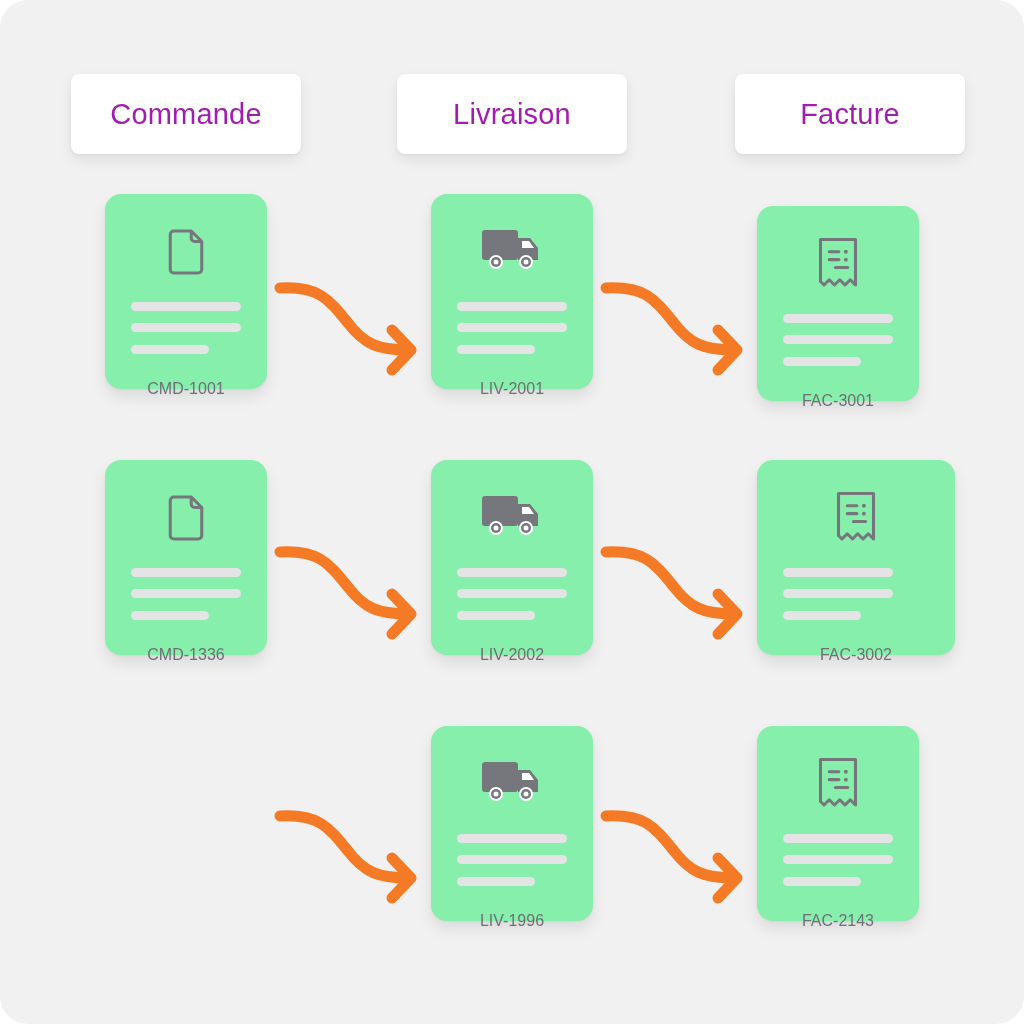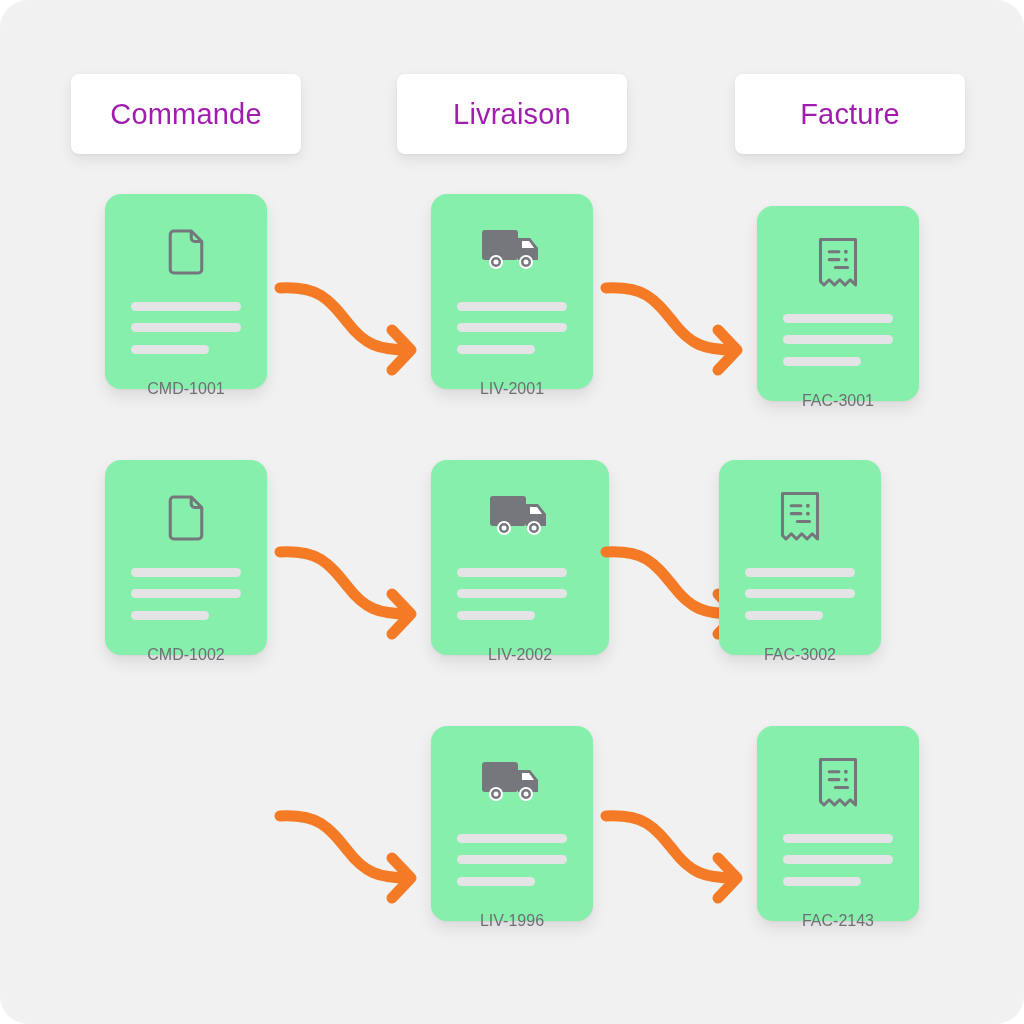--- a/index.html
+++ b/index.html
@@ -139,40 +139,40 @@
 
   <div class="card" style="left:105px; top:460px;">
     <div class="icon">
         <svg width="56" height="56">
           <use href="#doc"></use>
         </svg>
       </div>
     <div class="bar b1"></div>
     <div class="bar b2"></div>
     <div class="bar b3"></div>
-    <div class="id">CMD-1002</div>
+    <div class="id">CMD-1336</div>
   </div>
   <svg class="arrow" style="left:268px; top:532px;">
       <use href="#arr"></use>
     </svg>
-  <div class="card" style="left:431px; top:460px;padding-left:16px;">
+  <div class="card" style="left:431px; top:460px;">
     <div class="icon">
         <svg width="64" height="64">
           <use href="#truck"></use>
         </svg>
       </div>
     <div class="bar b1"></div>
     <div class="bar b2"></div>
     <div class="bar b3"></div>
     <div class="id">LIV-2002</div>
   </div>
   <svg class="arrow" style="left:594px; top:532px;">
       <use href="#arr"></use>
     </svg>
-  <div class="card" style="left:719px; top:460px;">
+  <div class="card" style="left:757px; top:460px;padding-left:36px;">
     <div class="icon">
         <svg width="56" height="60">
           <use href="#receipt"></use>
         </svg>
       </div>
     <div class="bar b1"></div>
     <div class="bar b2"></div>
     <div class="bar b3"></div>
     <div class="id">FAC-3002</div>
   </div>

